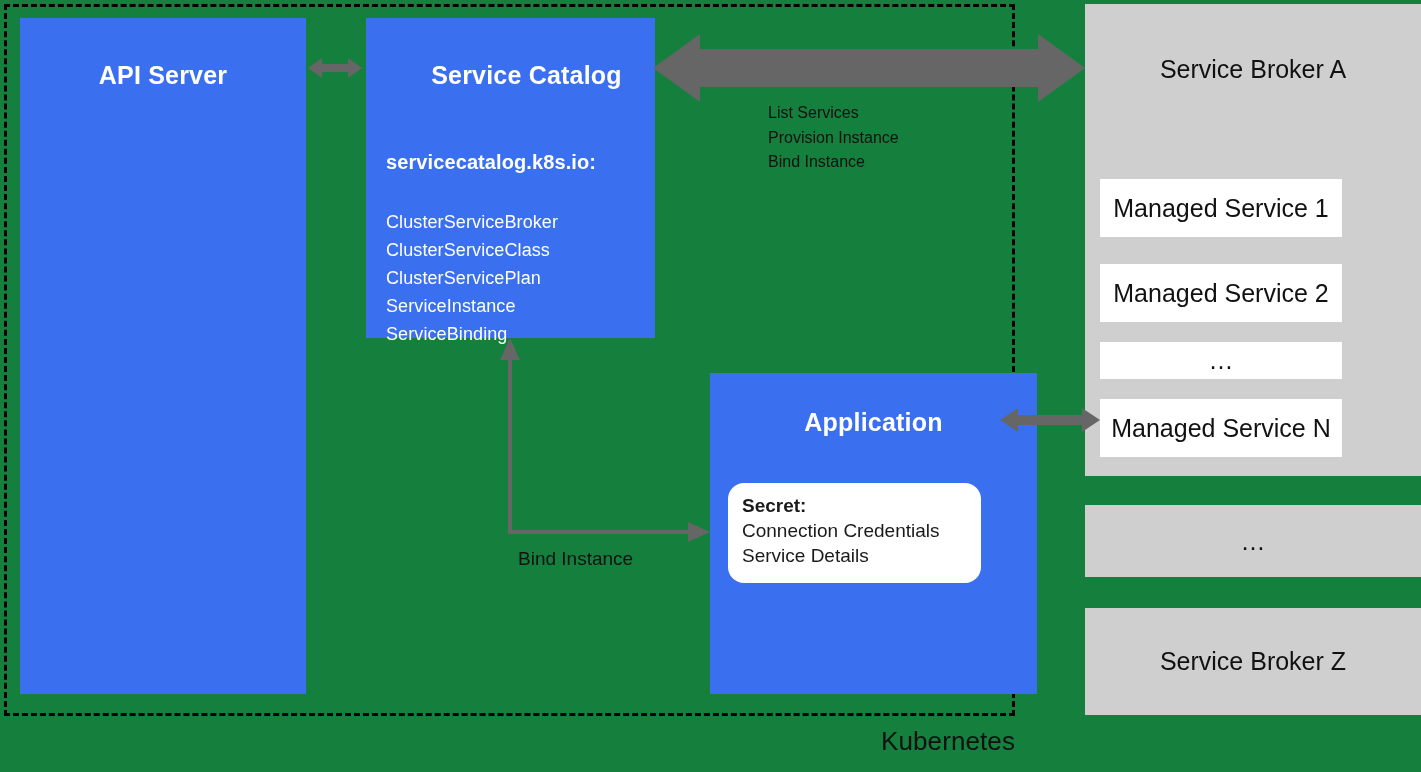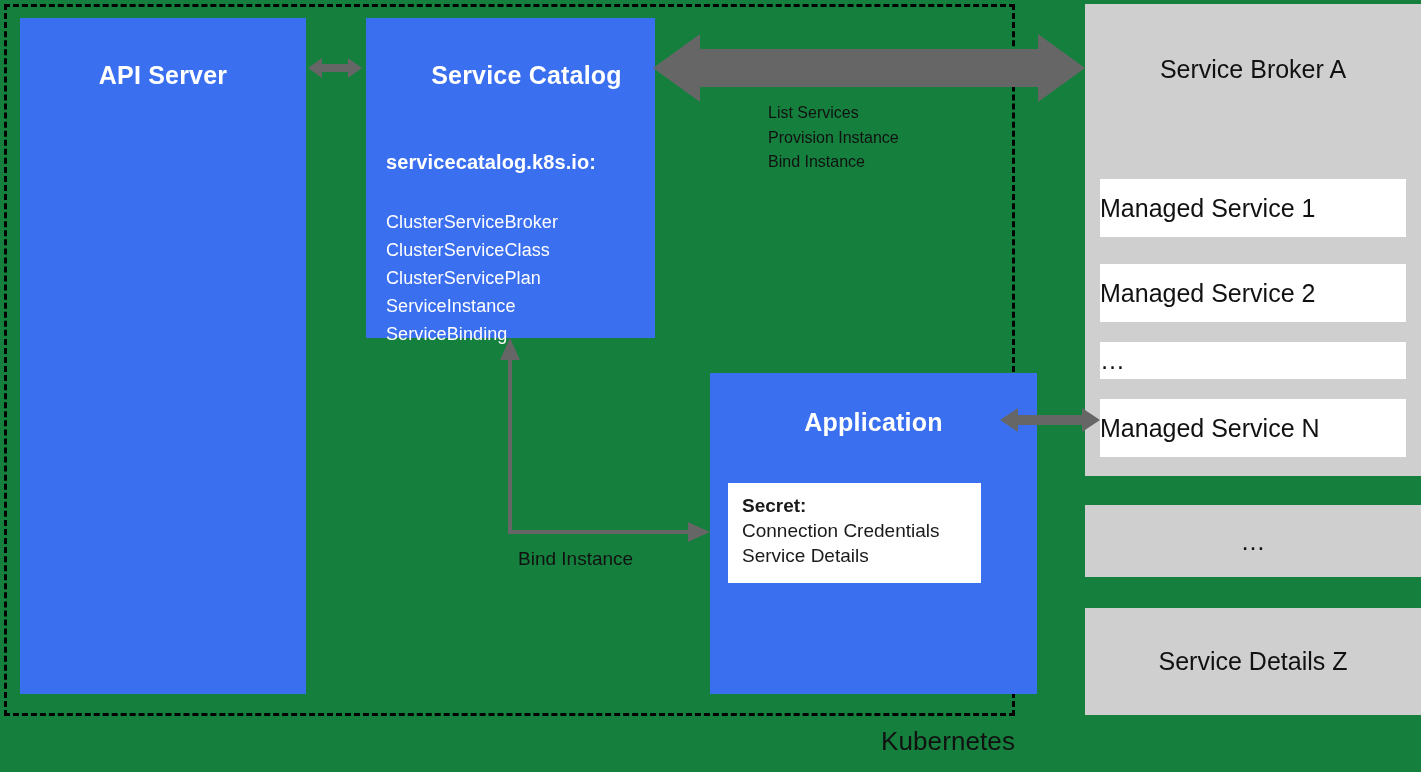--- a/index.html
+++ b/index.html
@@ -114,20 +114,21 @@
   }
   .secret-box {
     position: absolute;
     left: 18px;
     top: 110px;
     width: 253px;
     height: 100px;
     background: #ffffff;
     box-sizing: border-box;
     padding: 10px 14px 0 14px;
+    border-radius: 16px;
   }
   .secret-title {
     font-size: 19px;
     font-weight: bold;
     color: #1a1a1a;
     line-height: 25px;
   }
   .secret-line {
     font-size: 19px;
     color: #1a1a1a;
@@ -149,22 +150,23 @@
     position: absolute;
     left: 0; right: 0;
     top: 51px;
     text-align: center;
     font-size: 25px;
     color: #111111;
   }
   .managed-service {
     position: absolute;
     left: 15px;
-    width: 306px;
+    width: 242px;
     background: #ffffff;
+    text-align: center;
     font-size: 25px;
     color: #111111;
     box-sizing: border-box;
   }
   .ms-1 { top: 175px; height: 58px; line-height: 58px; }
   .ms-2 { top: 260px; height: 58px; line-height: 58px; }
   .ms-3 { top: 338px; height: 37px; line-height: 37px; }
   .ms-4 { top: 395px; height: 58px; line-height: 58px; }
 
   .broker-ellipsis {
@@ -261,21 +263,21 @@
   <div class="abs broker-panel broker-a">
     <div class="broker-a-title">Service Broker A</div>
     <div class="managed-service ms-1">Managed Service 1</div>
     <div class="managed-service ms-2">Managed Service 2</div>
     <div class="managed-service ms-3">…</div>
     <div class="managed-service ms-4">Managed Service N</div>
   </div>
 
   <div class="abs broker-panel broker-ellipsis">…</div>
 
-  <div class="abs broker-panel broker-z">Service Details Z</div>
+  <div class="abs broker-panel broker-z">Service Broker Z</div>
 
   <svg class="svg-layer" viewBox="0 0 1421 772">
 
     <g>
       <polygon fill="#666666" points="308,68 322,58 322,64 348,64 348,58 362,68 348,78 348,72 322,72 322,78"></polygon>
     </g>
 
     <g>
       <polygon fill="#666666" points="653,68 700,34 700,49 1038,49 1038,34 1085,68 1038,102 1038,87 700,87 700,102"></polygon>
     </g>

